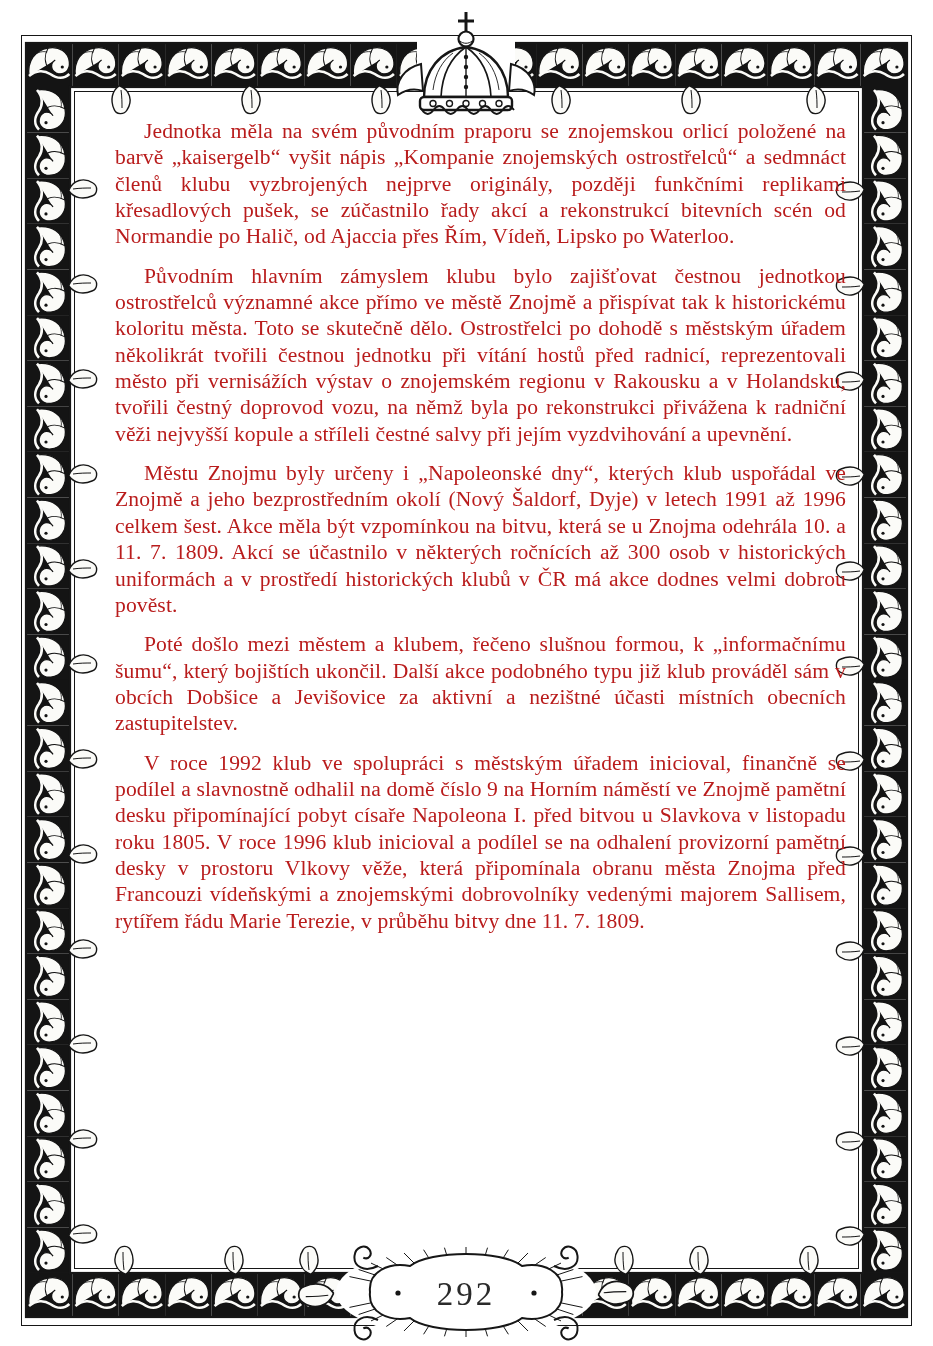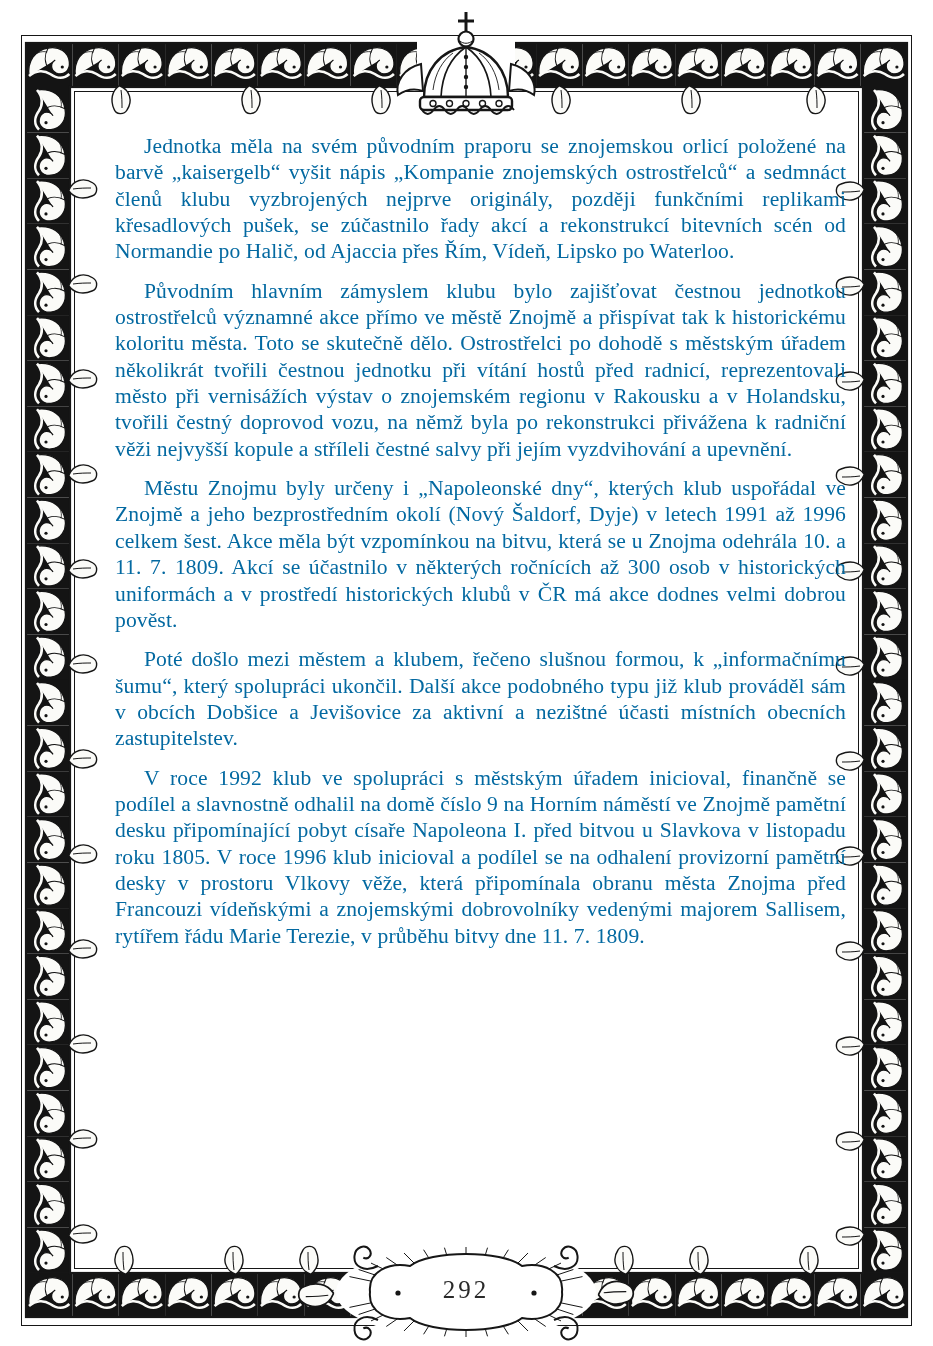--- a/index.html
+++ b/index.html
@@ -5,35 +5,35 @@
   html,body{margin:0;padding:0;background:#ffffff;}
   .page{
     position:relative;
     width:933px;height:1346px;
     background:#ffffff;
     overflow:hidden;
     font-family:"Liberation Serif","DejaVu Serif",serif;
   }
   .frame-svg{position:absolute;left:0;top:0;width:933px;height:1346px;}
   .text-block{
-    position:absolute;left:115px;top:133px;width:731px;
-    color:#0369a1;
+    position:absolute;left:115px;top:118px;width:731px;
+    color:#b91c1c;
   }
   .text-block p{
     margin:0 0 13px 0;
     text-indent:29px;
     text-align:justify;
     font-size:21.6px;
     line-height:26.35px;
     letter-spacing:0.1px;
   }
   .page-number{
     position:absolute;left:396px;top:1276px;width:140px;
     text-align:center;
-    font-size:25px;
+    font-size:33px;
     letter-spacing:3px;
     color:#2a2a2a;
   }
 </style>
 </head>
 <body>
 
 <div class="page">
 
   <svg id="frame-svg" class="frame-svg" viewBox="0 0 933 1346">
@@ -264,18 +264,18 @@
       <path d="M370 1292 C368 1272 388 1262 410 1266 C430 1250 502 1250 522 1266 C544 1262 564 1272 562 1292 C564 1312 544 1322 522 1318 C502 1334 430 1334 410 1318 C388 1322 368 1312 370 1292 Z" fill="#ffffff" stroke="#161616" stroke-width="2"></path>
       <circle cx="398" cy="1293" r="2.6" fill="#161616"></circle>
       <circle cx="534" cy="1293" r="2.6" fill="#161616"></circle>
     </g>
   </svg>
 
   <div class="text-block" lang="cs">
     <p>Jednotka měla na svém původním praporu se znojemskou orlicí položené na barvě „kaisergelb“ vyšit nápis „Kompanie znojemských ostrostřelců“ a sedmnáct členů klubu vyzbrojených nejprve originály, později funkčními replikami křesadlových pušek, se zúčastnilo řady akcí a rekonstrukcí bitevních scén od Normandie po Halič, od Ajaccia přes Řím, Vídeň, Lipsko po Waterloo.</p>
     <p>Původním hlavním zámyslem klubu bylo zajišťovat čestnou jednotkou ostrostřelců významné akce přímo ve městě Znojmě a přispívat tak k historickému koloritu města. Toto se skutečně dělo. Ostrostřelci po dohodě s městským úřadem několikrát tvořili čestnou jednotku při vítání hostů před radnicí, reprezentovali město při vernisážích výstav o znojemském regionu v Rakousku a v Holandsku, tvořili čestný doprovod vozu, na němž byla po rekonstrukci přivážena k radniční věži nejvyšší kopule a stříleli čestné salvy při jejím vyzdvihování a upevnění.</p>
     <p>Městu Znojmu byly určeny i „Napoleonské dny“, kterých klub uspořádal ve Znojmě a jeho bezprostředním okolí (Nový Šaldorf, Dyje) v letech 1991 až 1996 celkem šest. Akce měla být vzpomínkou na bitvu, která se u Znojma odehrála 10. a 11. 7. 1809. Akcí se účastnilo v některých ročnících až 300 osob v historických uniformách a v prostředí historických klubů v ČR má akce dodnes velmi dobrou pověst.</p>
-    <p>Poté došlo mezi městem a klubem, řečeno slušnou formou, k „informačnímu šumu“, který spolupráci ukončil. Další akce podobného typu již klub prováděl sám v obcích Dobšice a Jevišovice za aktivní a nezištné účasti místních obecních zastupitelstev.</p>
+    <p>Poté došlo mezi městem a klubem, řečeno slušnou formou, k „informačnímu šumu“, který bojištích ukončil. Další akce podobného typu již klub prováděl sám v obcích Dobšice a Jevišovice za aktivní a nezištné účasti místních obecních zastupitelstev.</p>
     <p>V roce 1992 klub ve spolupráci s městským úřadem inicioval, finančně se podílel a slavnostně odhalil na domě číslo 9 na Horním náměstí ve Znojmě pamětní desku připomínající pobyt císaře Napoleona I. před bitvou u Slavkova v listopadu roku 1805. V roce 1996 klub inicioval a podílel se na odhalení provizorní pamětní desky v prostoru Vlkovy věže, která připomínala obranu města Znojma před Francouzi vídeňskými a znojemskými dobrovolníky vedenými majorem Sallisem, rytířem řádu Marie Terezie, v průběhu bitvy dne 11. 7. 1809.</p>
   </div>
 
   <div class="page-number">292</div>
 </div>
 
 </body></html>

